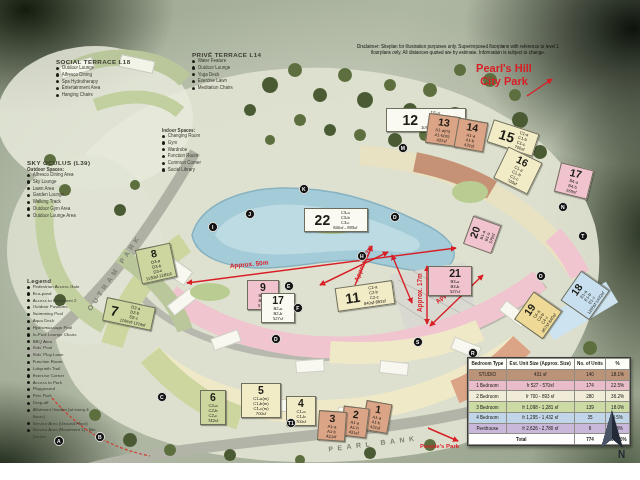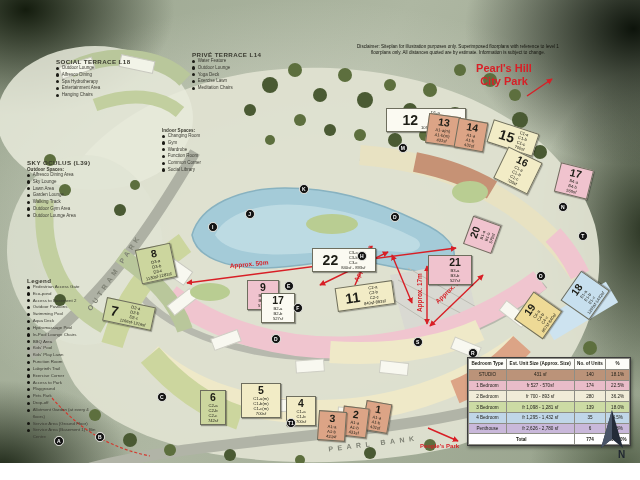--- a/index.html
+++ b/index.html
@@ -529,27 +529,27 @@
 C4-b
 C4-c
 807sf-840sf</span>
       </div>
       <div class="block col" style="left: 467px; top: 220px; background: rgb(240, 195, 206); width: 24px; transform: rotate(-70deg);">
         <span class="bnum">20</span>
         <span class="blines">B1-a
 B1-b
 570sf</span>
       </div>
-      <div class="block col" style="left: 428px; top: 255px; background: rgb(240, 195, 206); width: 28px; transform: rotate(0deg); padding-left: 12px;">
+      <div class="block col" style="left: 428px; top: 266px; background: rgb(240, 195, 206); width: 28px; transform: rotate(0deg); padding-left: 12px;">
         <span class="bnum">21</span>
         <span class="blines">B3-a
 B3-b
 527sf</span>
       </div>
-      <div class="block row" style="left: 312px; top: 208px; background: rgb(251, 250, 242); width: 58px; transform: rotate(0deg); margin-top: 40px;">
+      <div class="block row" style="left: 304px; top: 208px; background: rgb(251, 250, 242); width: 58px; transform: rotate(0deg);">
         <span class="bnum">22</span>
         <span class="blines">C3-a
 C3-b
 C3-c
 840sf - 893sf</span>
       </div>
       <div class="badge" style="left: 54px; top: 436px;">A</div>
       <div class="badge" style="left: 95px; top: 432px;">B</div>
       <div class="badge" style="left: 157px; top: 392px;">C</div>
       <div class="badge" style="left: 271px; top: 334px;">D</div>

